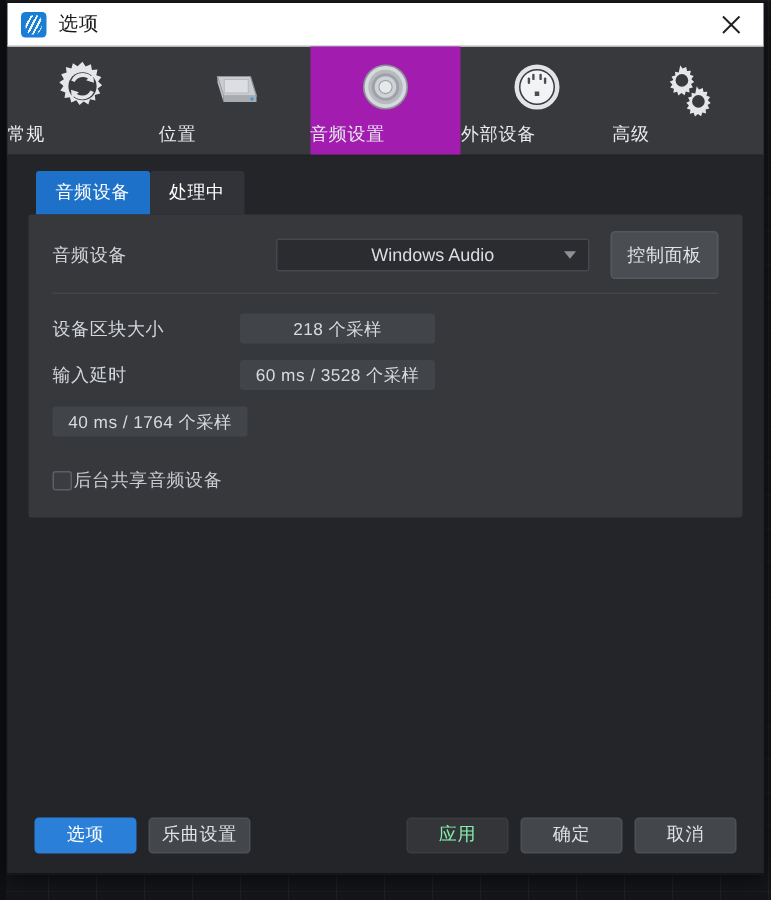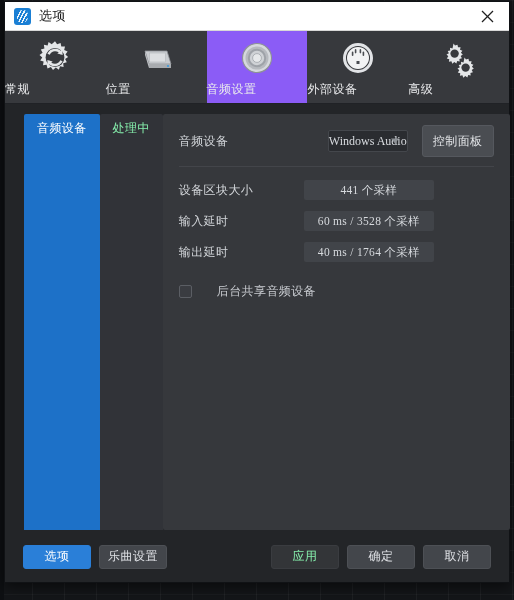--- a/index.html
+++ b/index.html
@@ -105,21 +105,21 @@
   .nav-item {
     flex: 1 1 0;
     display: flex;
     flex-direction: column;
     justify-content: flex-start;
     padding-top: 7px;
     cursor: pointer;
     position: relative;
   }
   .nav-item.selected {
-    background: #8b5cf6;
+    background: #a21caf;
   }
   .nav-icon {
     height: 40px;
     display: flex;
     align-items: center;
     justify-content: center;
   }
   .nav-label {
     margin-top: 3px;
     font-size: 12px;
@@ -127,35 +127,34 @@
     letter-spacing: 0.5px;
   }
 
   
   #content {
     flex: 1 1 auto;
     background: #232528;
     padding: 10px 14px 0 14px;
     box-sizing: border-box;
     display: flex;
-    flex-direction: row;
+    flex-direction: column;
     min-height: 0;
-    font-family: Liberation Serif, serif;
   }
 
   
   #subtabs {
     display: flex;
     flex: none;
     margin-left: 5px;
   }
   .subtab {
     padding: 6px 13px 6px 13px;
     font-size: 12px;
-    color: #86efac;
+    color: #ffffff;
     background: #313338;
     cursor: pointer;
     border-top-left-radius: 2px;
     border-top-right-radius: 2px;
     letter-spacing: 0.4px;
   }
   .subtab.active {
     background: #1d71c8;
     color: #ffffff;
   }
@@ -262,21 +261,21 @@
     width: 13px;
     height: 13px;
     background: #3a3c41;
     border: 1px solid #5b5e64;
     border-radius: 2px;
     flex: none;
     cursor: pointer;
     box-sizing: border-box;
   }
   .check-label {
-    margin-left: 25px;
+    margin-left: 1px;
     font-size: 12px;
     color: #c9ccd1;
     letter-spacing: 0.4px;
   }
 
   
   #footer {
     flex: none;
     height: 52px;
     background: #232528;
@@ -433,31 +432,30 @@
           <span>Windows Audio</span>
           <span class="caret"></span>
         </div>
         <div class="ctl-btn">控制面板</div>
       </div>
 
       <div class="sep"></div>
 
       <div class="row">
         <div class="row-label">设备区块大小</div>
-        <div class="value-box">441 个采样</div>
+        <div class="value-box">218 个采样</div>
       </div>
 
 
       <div class="row">
         <div class="row-label">输入延时</div>
         <div class="value-box">60 ms / 3528 个采样</div>
       </div>
 
       <div class="row">
-        <div class="row-label">输出延时</div>
         <div class="value-box">40 ms / 1764 个采样</div>
       </div>
 
       <div class="check-row">
         <div class="checkbox"></div>
         <div class="check-label">后台共享音频设备</div>
       </div>
 
     </div>
   </div>

